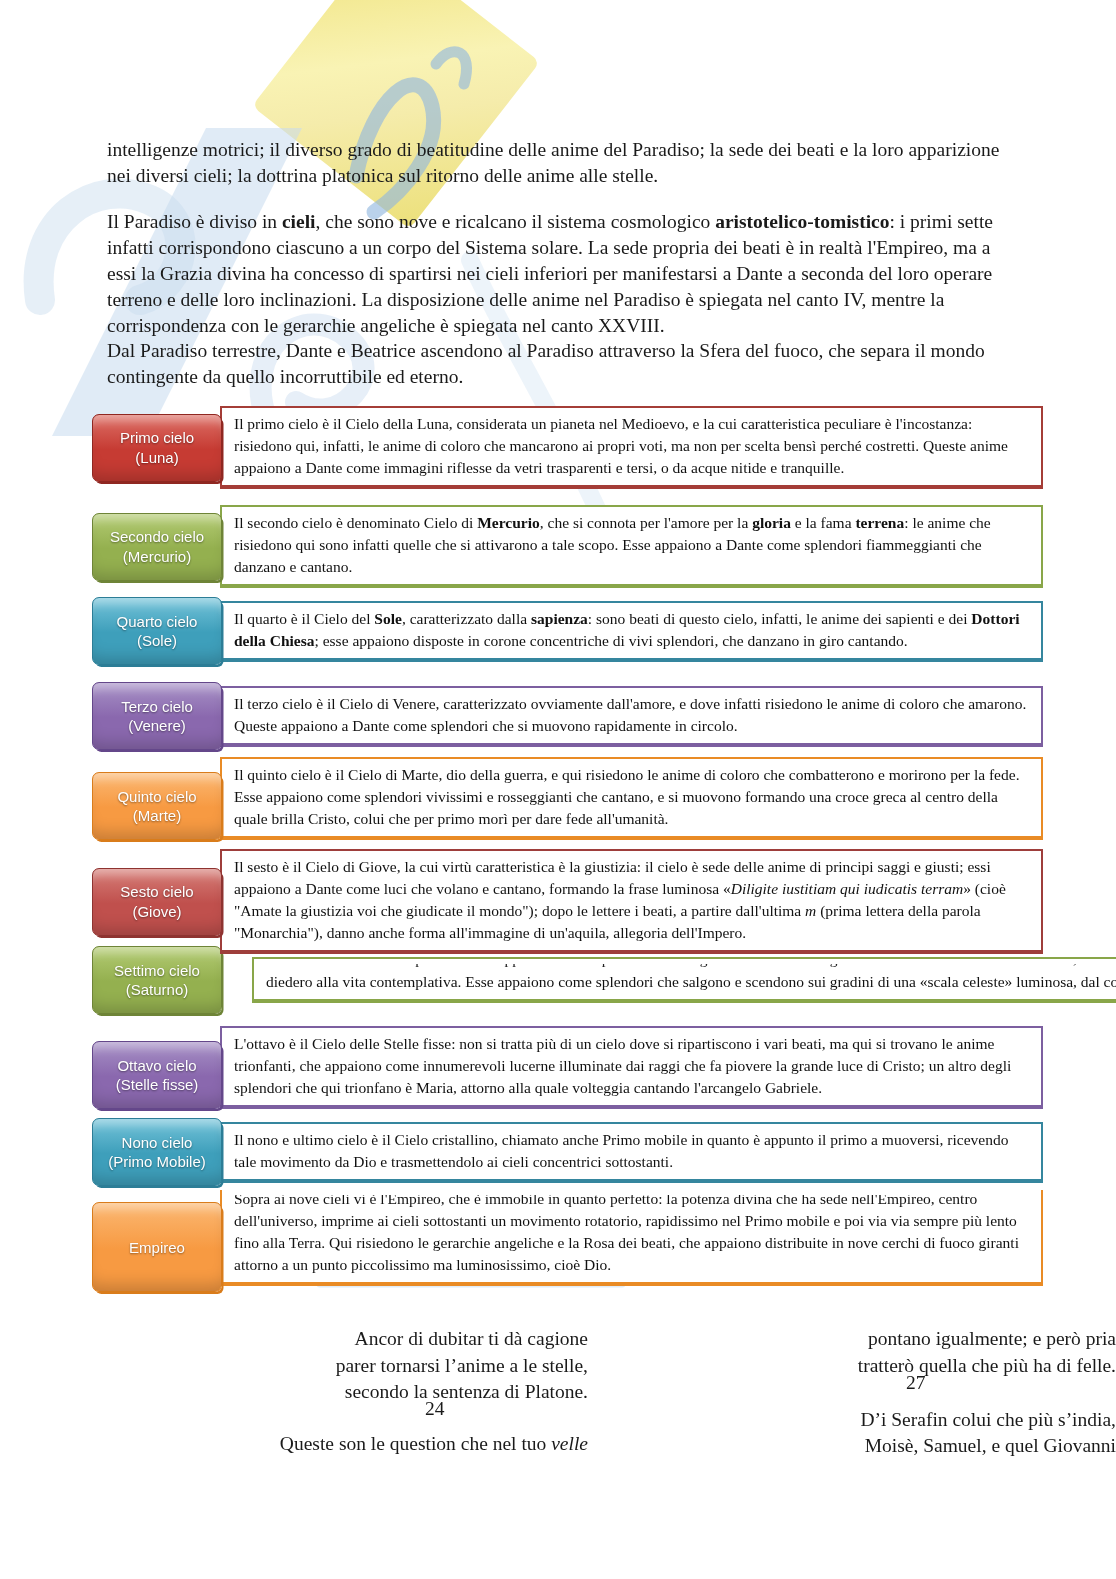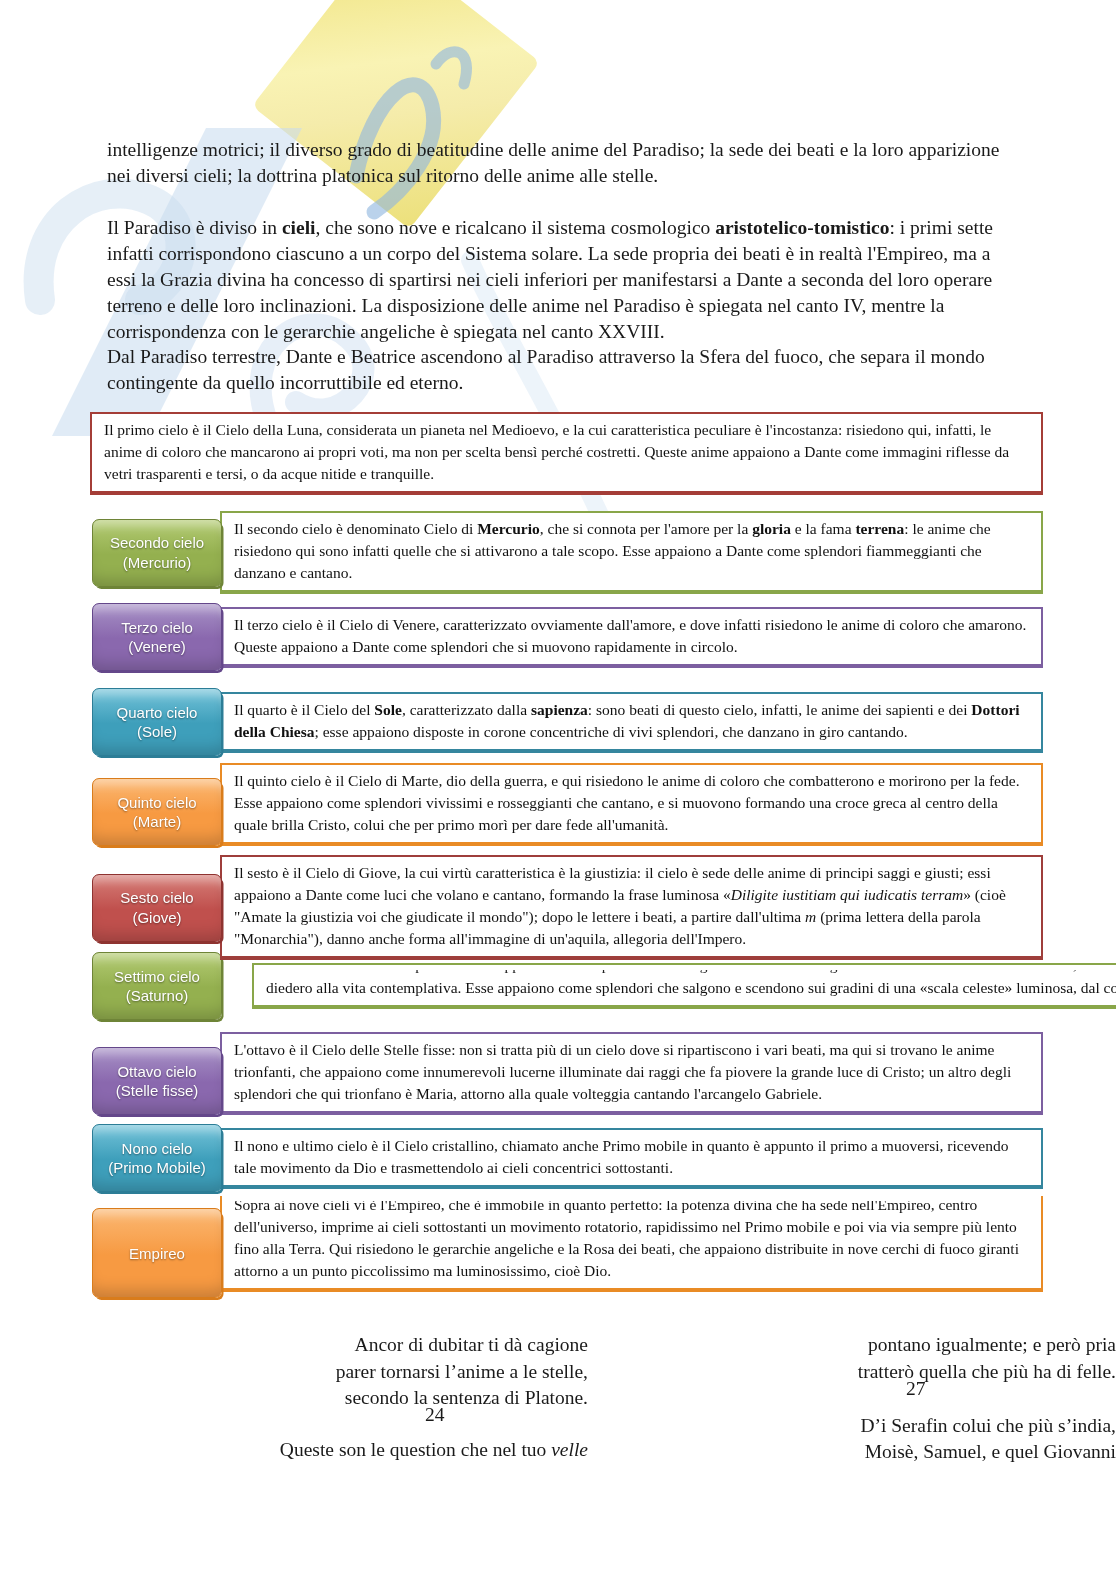--- a/index.html
+++ b/index.html
@@ -8,21 +8,21 @@
         font-family:"Liberation Serif",serif;color:#1a1a1a;}
   
   .wm{position:absolute;inset:0;z-index:0;pointer-events:none;}
   .wm-note{position:absolute;left:296px;top:-22px;width:200px;height:212px;transform:rotate(38deg);
            border-radius:8px;background:linear-gradient(135deg,#efe27c 0%,#f9f3b4 42%,#f5ecab 60%,#ece07a 100%);}
   .wm-svg{position:absolute;left:0;top:0;}
   
   .content{position:relative;z-index:1;}
   .intro{padding:137px 100px 0 107px;}
   .intro p{margin:0;font-size:19.5px;line-height:1.33;}
-  .intro p.gap{margin-bottom:26px;font-family:Liberation Serif, serif;}
+  .intro p.gap{margin-bottom:20px;font-family:Liberation Serif, serif;}
   .b{font-weight:bold;}
   .i{font-style:italic;}
   
   .cieli{margin:16px 73px 0 92px;}
   .crow{display:flex;align-items:center;position:relative;}
   .crow:nth-child(2){margin-top:16px;}
   .crow:nth-child(3){margin-top:9px;}
   .crow:nth-child(4){margin-top:17px;}
   .crow:nth-child(5){margin-top:6px;}
   .crow:nth-child(6){margin-top:9px;}
@@ -78,20 +78,24 @@
   <div class="content">
 
     <section class="intro">
       <p class="gap"><span>intelligenze motrici; il diverso grado di beatitudine delle anime del Paradiso; la sede dei beati e la loro apparizione nei diversi cieli; la dottrina platonica sul ritorno delle anime alle stelle.</span></p>
       <p><span>Il Paradiso è diviso in </span><span class="b">cieli</span><span>, che sono nove e ricalcano il sistema cosmologico </span><span class="b">aristotelico-tomistico</span><span>: i primi sette infatti corrispondono ciascuno a un corpo del Sistema solare. La sede propria dei beati è in realtà l'Empireo, ma a essi la Grazia divina ha concesso di spartirsi nei cieli inferiori per manifestarsi a Dante a seconda del loro operare terreno e delle loro inclinazioni. La disposizione delle anime nel Paradiso è spiegata nel canto IV, mentre la corrispondenza con le gerarchie angeliche è spiegata nel canto XXVIII.</span></p>
       <p><span>Dal Paradiso terrestre, Dante e Beatrice ascendono al Paradiso attraverso la Sfera del fuoco, che separa il mondo contingente da quello incorruttibile ed eterno.</span></p>
     </section>
 
     <section class="cieli">
   <div class="crow" style="z-index: 40; --fill: #C63B33; --light: #DD6F66; --edge: #8F2721; --line: #A43D37;">
+    <div class="clabel">
+      <div class="clabel-title">Primo cielo</div>
+      <div class="clabel-sub">(Luna)</div>
+    </div>
     <div class="cbox">
 
       <div class="textwrap">
         <p class="cbox-text"><span>Il primo cielo è il Cielo della Luna, considerata un pianeta nel Medioevo, e la cui caratteristica peculiare è l'incostanza: risiedono qui, infatti, le anime di coloro che mancarono ai propri voti, ma non per scelta bensì perché costretti. Queste anime appaiono a Dante come immagini riflesse da vetri trasparenti e tersi, o da acque nitide e tranquille.</span></p>
       </div>
     </div>
   </div>
 
   <div class="crow" style="z-index: 39; --fill: #94B04F; --light: #B3CB73; --edge: #6E8437; --line: #89A649;">
     <div class="clabel">
@@ -99,42 +103,42 @@
       <div class="clabel-sub">(Mercurio)</div>
     </div>
     <div class="cbox">
 
       <div class="textwrap">
         <p class="cbox-text"><span>Il secondo cielo è denominato Cielo di </span><span class="b">Mercurio</span><span>, che si connota per l'amore per la </span><span class="b">gloria</span><span> e la fama </span><span class="b">terrena</span><span>: le anime che risiedono qui sono infatti quelle che si attivarono a tale scopo. Esse appaiono a Dante come splendori fiammeggianti che danzano e cantano.</span></p>
       </div>
     </div>
   </div>
 
+  <div class="crow" style="z-index: 37; --fill: #3E9FBB; --light: #74C3D9; --edge: #2C7D96; --line: #35869E;">
+    <div class="clabel">
+      <div class="clabel-title">Quarto cielo</div>
+      <div class="clabel-sub">(Sole)</div>
+    </div>
+    <div class="cbox">
+
+      <div class="textwrap">
+        <p class="cbox-text"><span>Il quarto è il Cielo del </span><span class="b">Sole</span><span>, caratterizzato dalla </span><span class="b">sapienza</span><span>: sono beati di questo cielo, infatti, le anime dei sapienti e dei </span><span class="b">Dottori della Chiesa</span><span>; esse appaiono disposte in corone concentriche di vivi splendori, che danzano in giro cantando.</span></p>
+      </div>
+    </div>
+  </div>
+
   <div class="crow" style="z-index: 38; --fill: #8A68AE; --light: #A791C6; --edge: #64478A; --line: #7C5FA0;">
     <div class="clabel">
       <div class="clabel-title">Terzo cielo</div>
       <div class="clabel-sub">(Venere)</div>
     </div>
     <div class="cbox">
 
       <div class="textwrap">
         <p class="cbox-text"><span>Il terzo cielo è il Cielo di Venere, caratterizzato ovviamente dall'amore, e dove infatti risiedono le anime di coloro che amarono. Queste appaiono a Dante come splendori che si muovono rapidamente in circolo.</span></p>
-      </div>
-    </div>
-  </div>
-
-  <div class="crow" style="z-index: 37; --fill: #3E9FBB; --light: #74C3D9; --edge: #2C7D96; --line: #35869E;">
-    <div class="clabel">
-      <div class="clabel-title">Quarto cielo</div>
-      <div class="clabel-sub">(Sole)</div>
-    </div>
-    <div class="cbox">
-
-      <div class="textwrap">
-        <p class="cbox-text"><span>Il quarto è il Cielo del </span><span class="b">Sole</span><span>, caratterizzato dalla </span><span class="b">sapienza</span><span>: sono beati di questo cielo, infatti, le anime dei sapienti e dei </span><span class="b">Dottori della Chiesa</span><span>; esse appaiono disposte in corone concentriche di vivi splendori, che danzano in giro cantando.</span></p>
       </div>
     </div>
   </div>
 
   <div class="crow" style="z-index: 36; --fill: #F79A42; --light: #FBB873; --edge: #D97C1B; --line: #E98B25;">
     <div class="clabel" style="align-self: flex-start; margin-top: 16px;">
       <div class="clabel-title">Quinto cielo</div>
       <div class="clabel-sub">(Marte)</div>
     </div>
     <div class="cbox">

